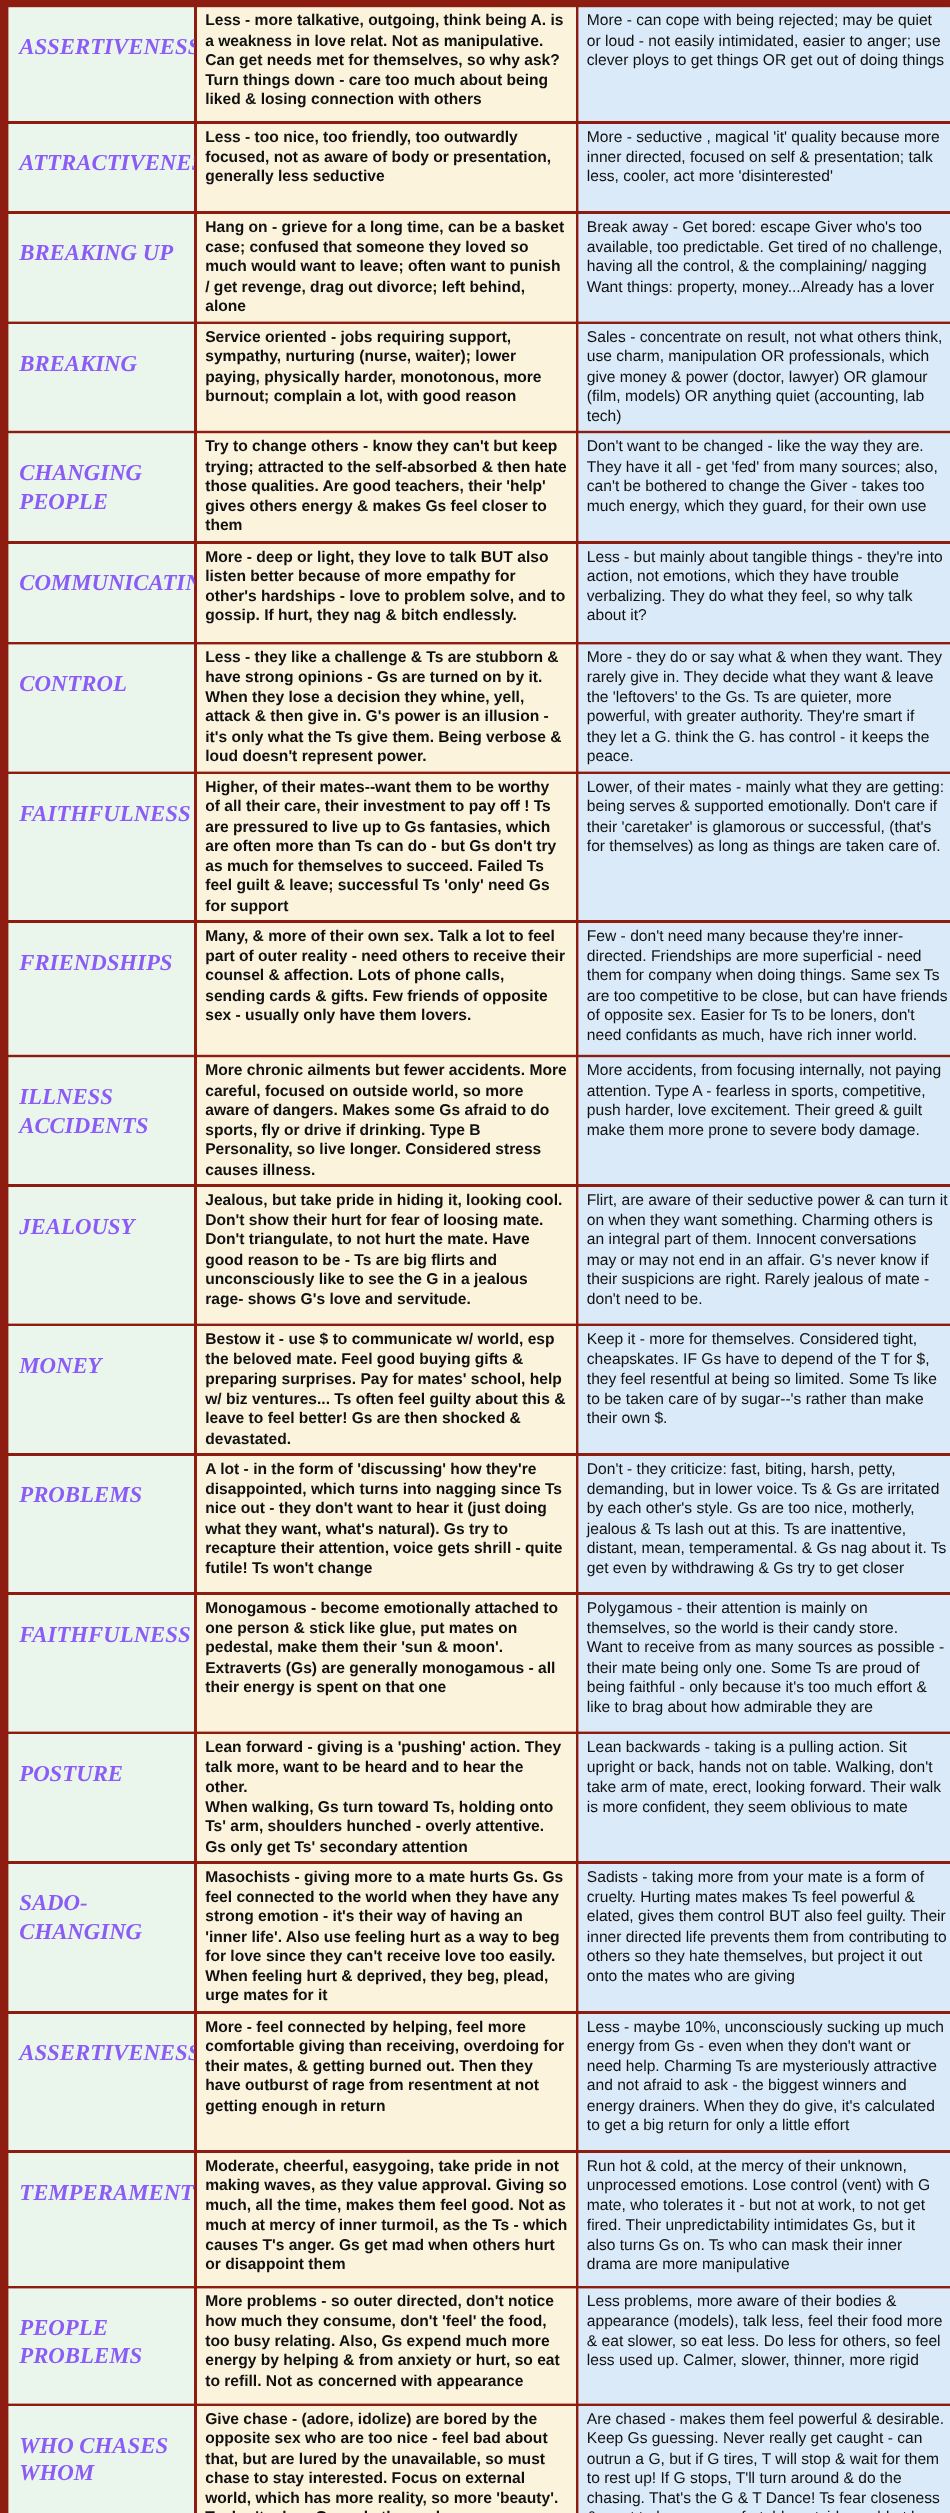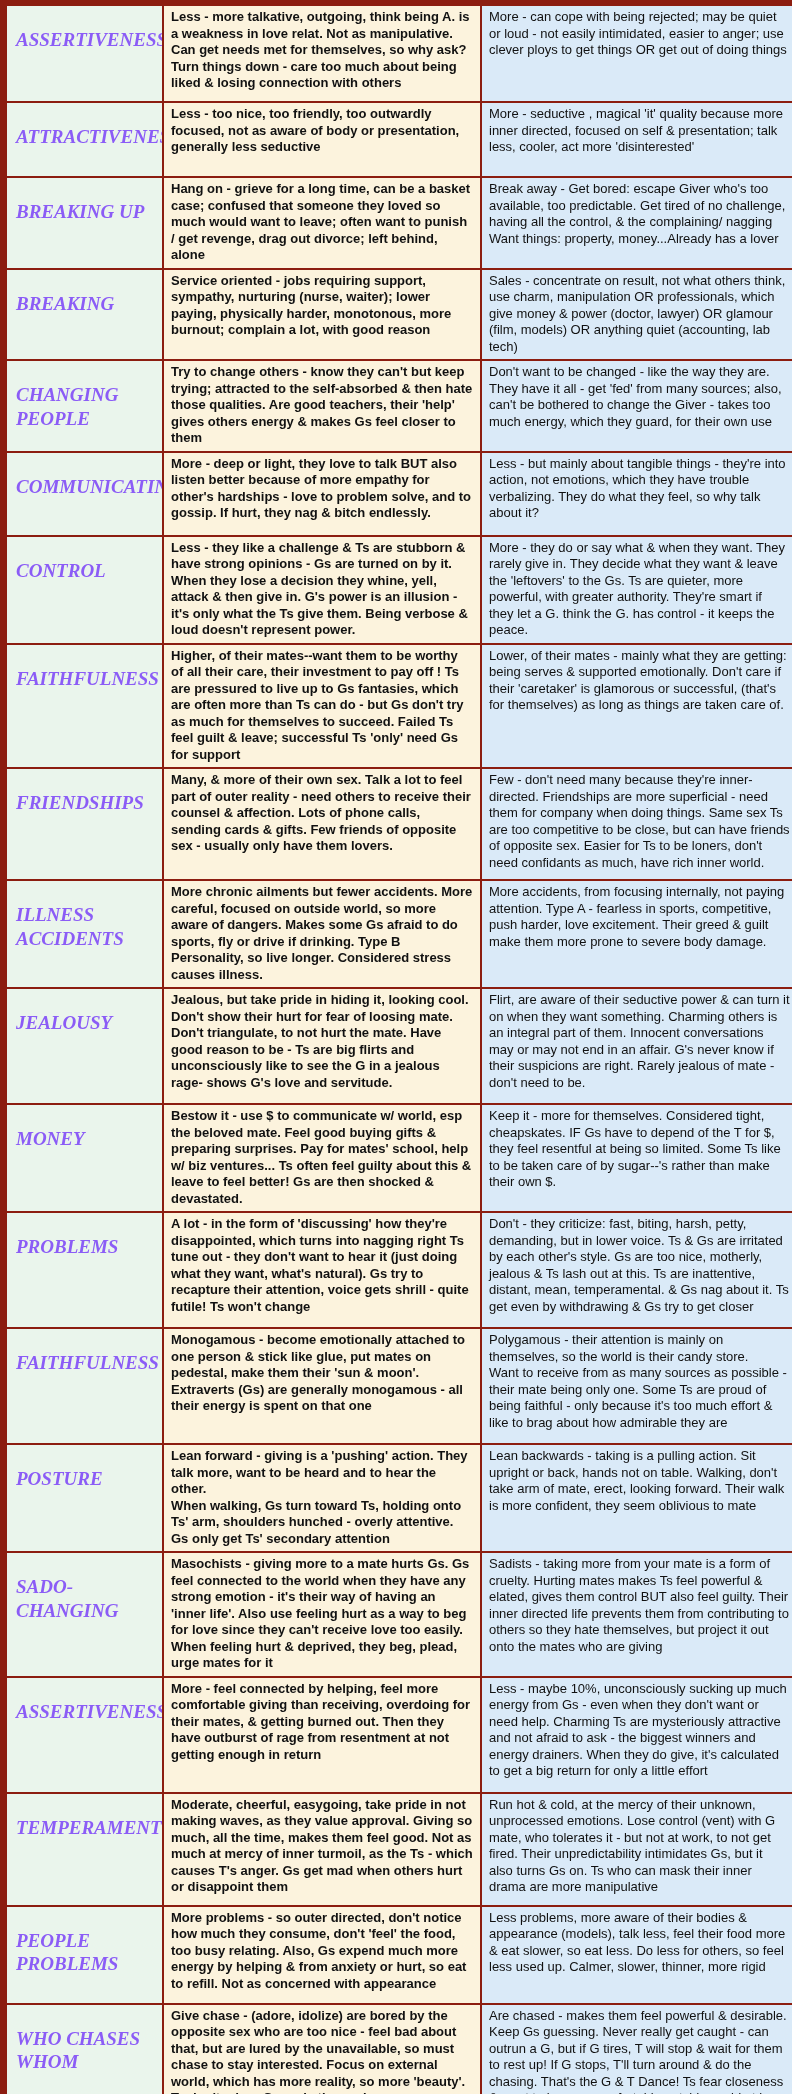--- a/index.html
+++ b/index.html
@@ -117,21 +117,21 @@
           <td class="giver-cell">Jealous, but take pride in hiding it, looking cool. Don't show their hurt for fear of loosing mate. Don't triangulate, to not hurt the mate. Have good reason to be - Ts are big flirts and unconsciously like to see the G in a jealous rage- shows G's love and servitude.</td>
           <td class="taker-cell">Flirt, are aware of their seductive power &amp; can turn it on when they want something. Charming others is an integral part of them. Innocent conversations may or may not end in an affair. G's never know if their suspicions are right.  Rarely jealous of mate - don't need to be.</td>
         </tr>
         <tr style="height: 95px;">
           <td class="label-cell">MONEY</td>
           <td class="giver-cell">Bestow it - use $ to communicate w/ world, esp the beloved mate. Feel good buying gifts &amp; preparing surprises. Pay for mates' school, help w/ biz ventures... Ts often feel guilty about this &amp; leave to feel better! Gs are then shocked &amp; devastated.</td>
           <td class="taker-cell">Keep it - more for themselves. Considered tight, cheapskates. IF Gs have to depend of the T for $, they feel resentful at being so limited. Some Ts like to be taken care of by sugar--'s rather than make their own $.</td>
         </tr>
         <tr style="height: 116px;">
           <td class="label-cell">PROBLEMS</td>
-          <td class="giver-cell">A lot - in the form of 'discussing' how they're disappointed, which turns into nagging right Ts tune out - they don't want to hear it (just doing what they want, what's natural). Gs try to recapture their attention, voice gets shrill - quite futile! Ts won't change</td>
+          <td class="giver-cell">A lot - in the form of 'discussing' how they're disappointed, which turns into nagging since Ts nice out - they don't want to hear it (just doing what they want, what's natural). Gs try to recapture their attention, voice gets shrill - quite futile! Ts won't change</td>
           <td class="taker-cell">Don't - they criticize: fast, biting, harsh, petty, demanding, but in lower voice. Ts &amp; Gs are irritated by each other's style. Gs are too nice, motherly, jealous &amp; Ts lash out at this. Ts are inattentive, distant, mean, temperamental. &amp; Gs nag about it. Ts get even by withdrawing &amp; Gs try to get closer</td>
         </tr>
         <tr style="height: 116px;">
           <td class="label-cell">FAITHFULNESS</td>
           <td class="giver-cell">Monogamous - become emotionally attached to one person &amp; stick like glue, put mates on pedestal, make them their 'sun &amp; moon'. Extraverts (Gs) are generally monogamous - all their energy is spent on that one</td>
           <td class="taker-cell">Polygamous - their attention is mainly on themselves, so the world is their candy store.
 Want to receive from as many sources as possible - their mate being only one. Some Ts are proud of being faithful - only because it's too much effort &amp; like to brag about how admirable they are</td>
         </tr>
         <tr style="height: 95px;">
           <td class="label-cell">POSTURE</td>

